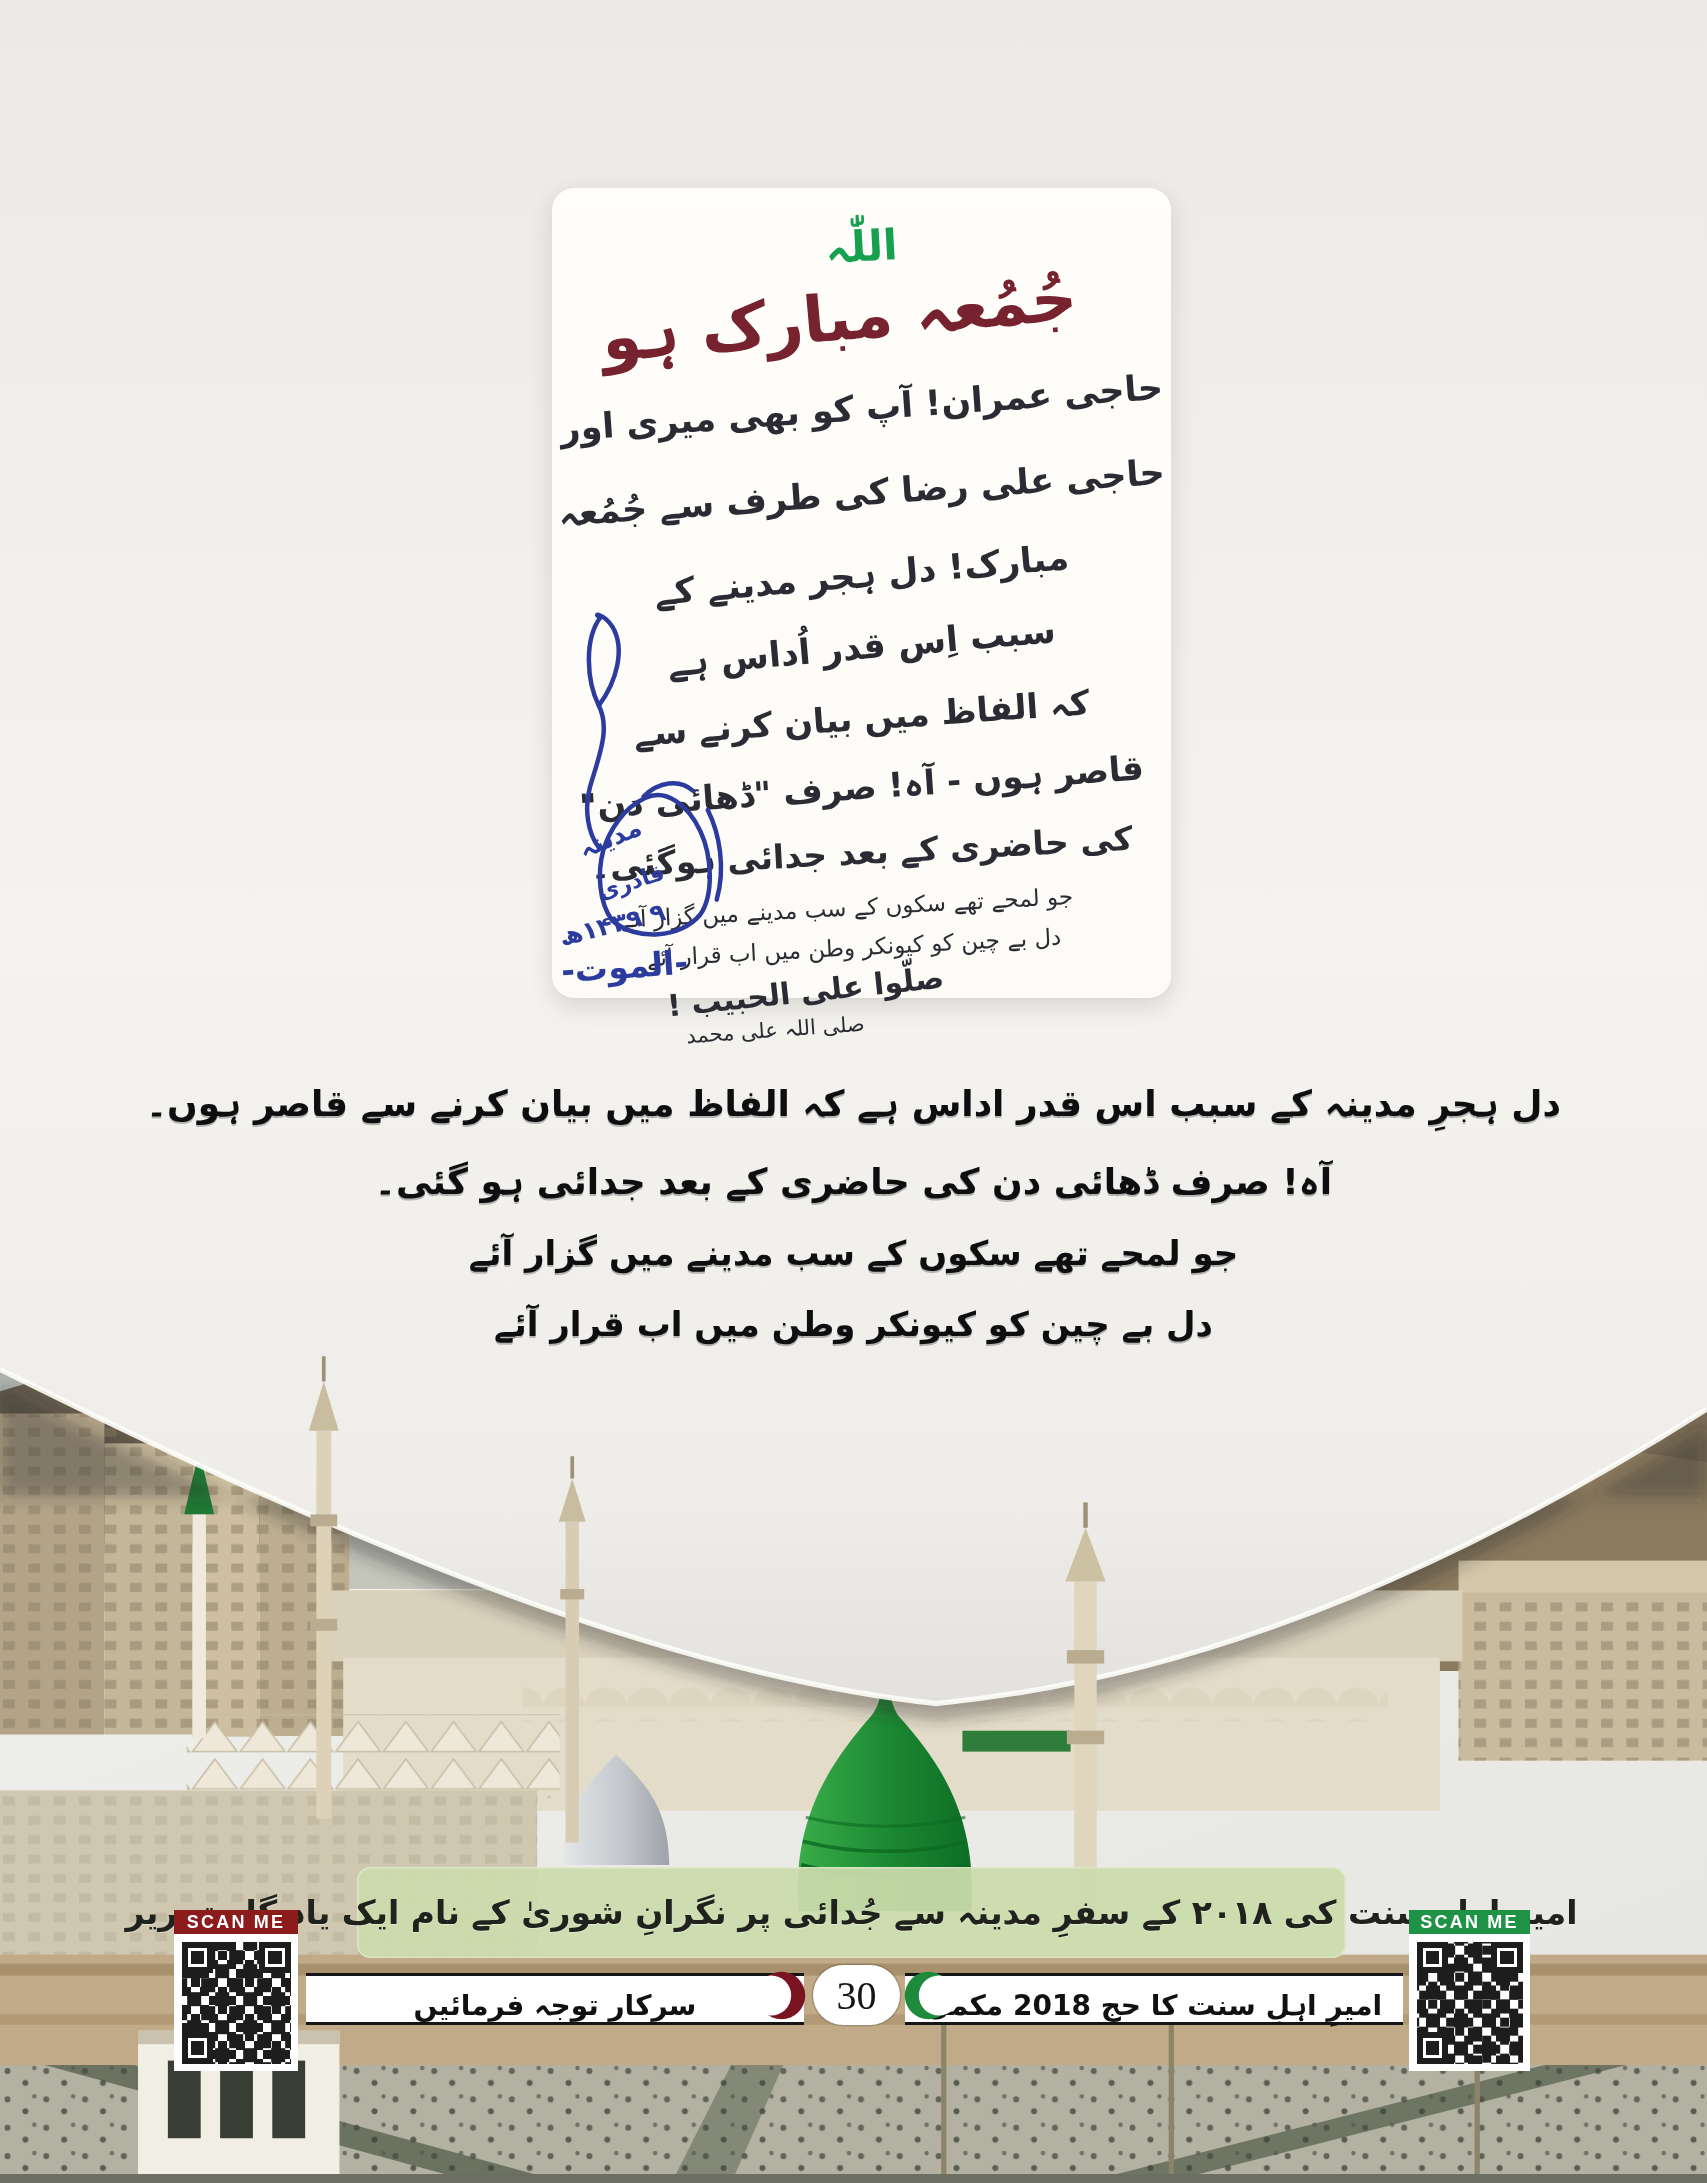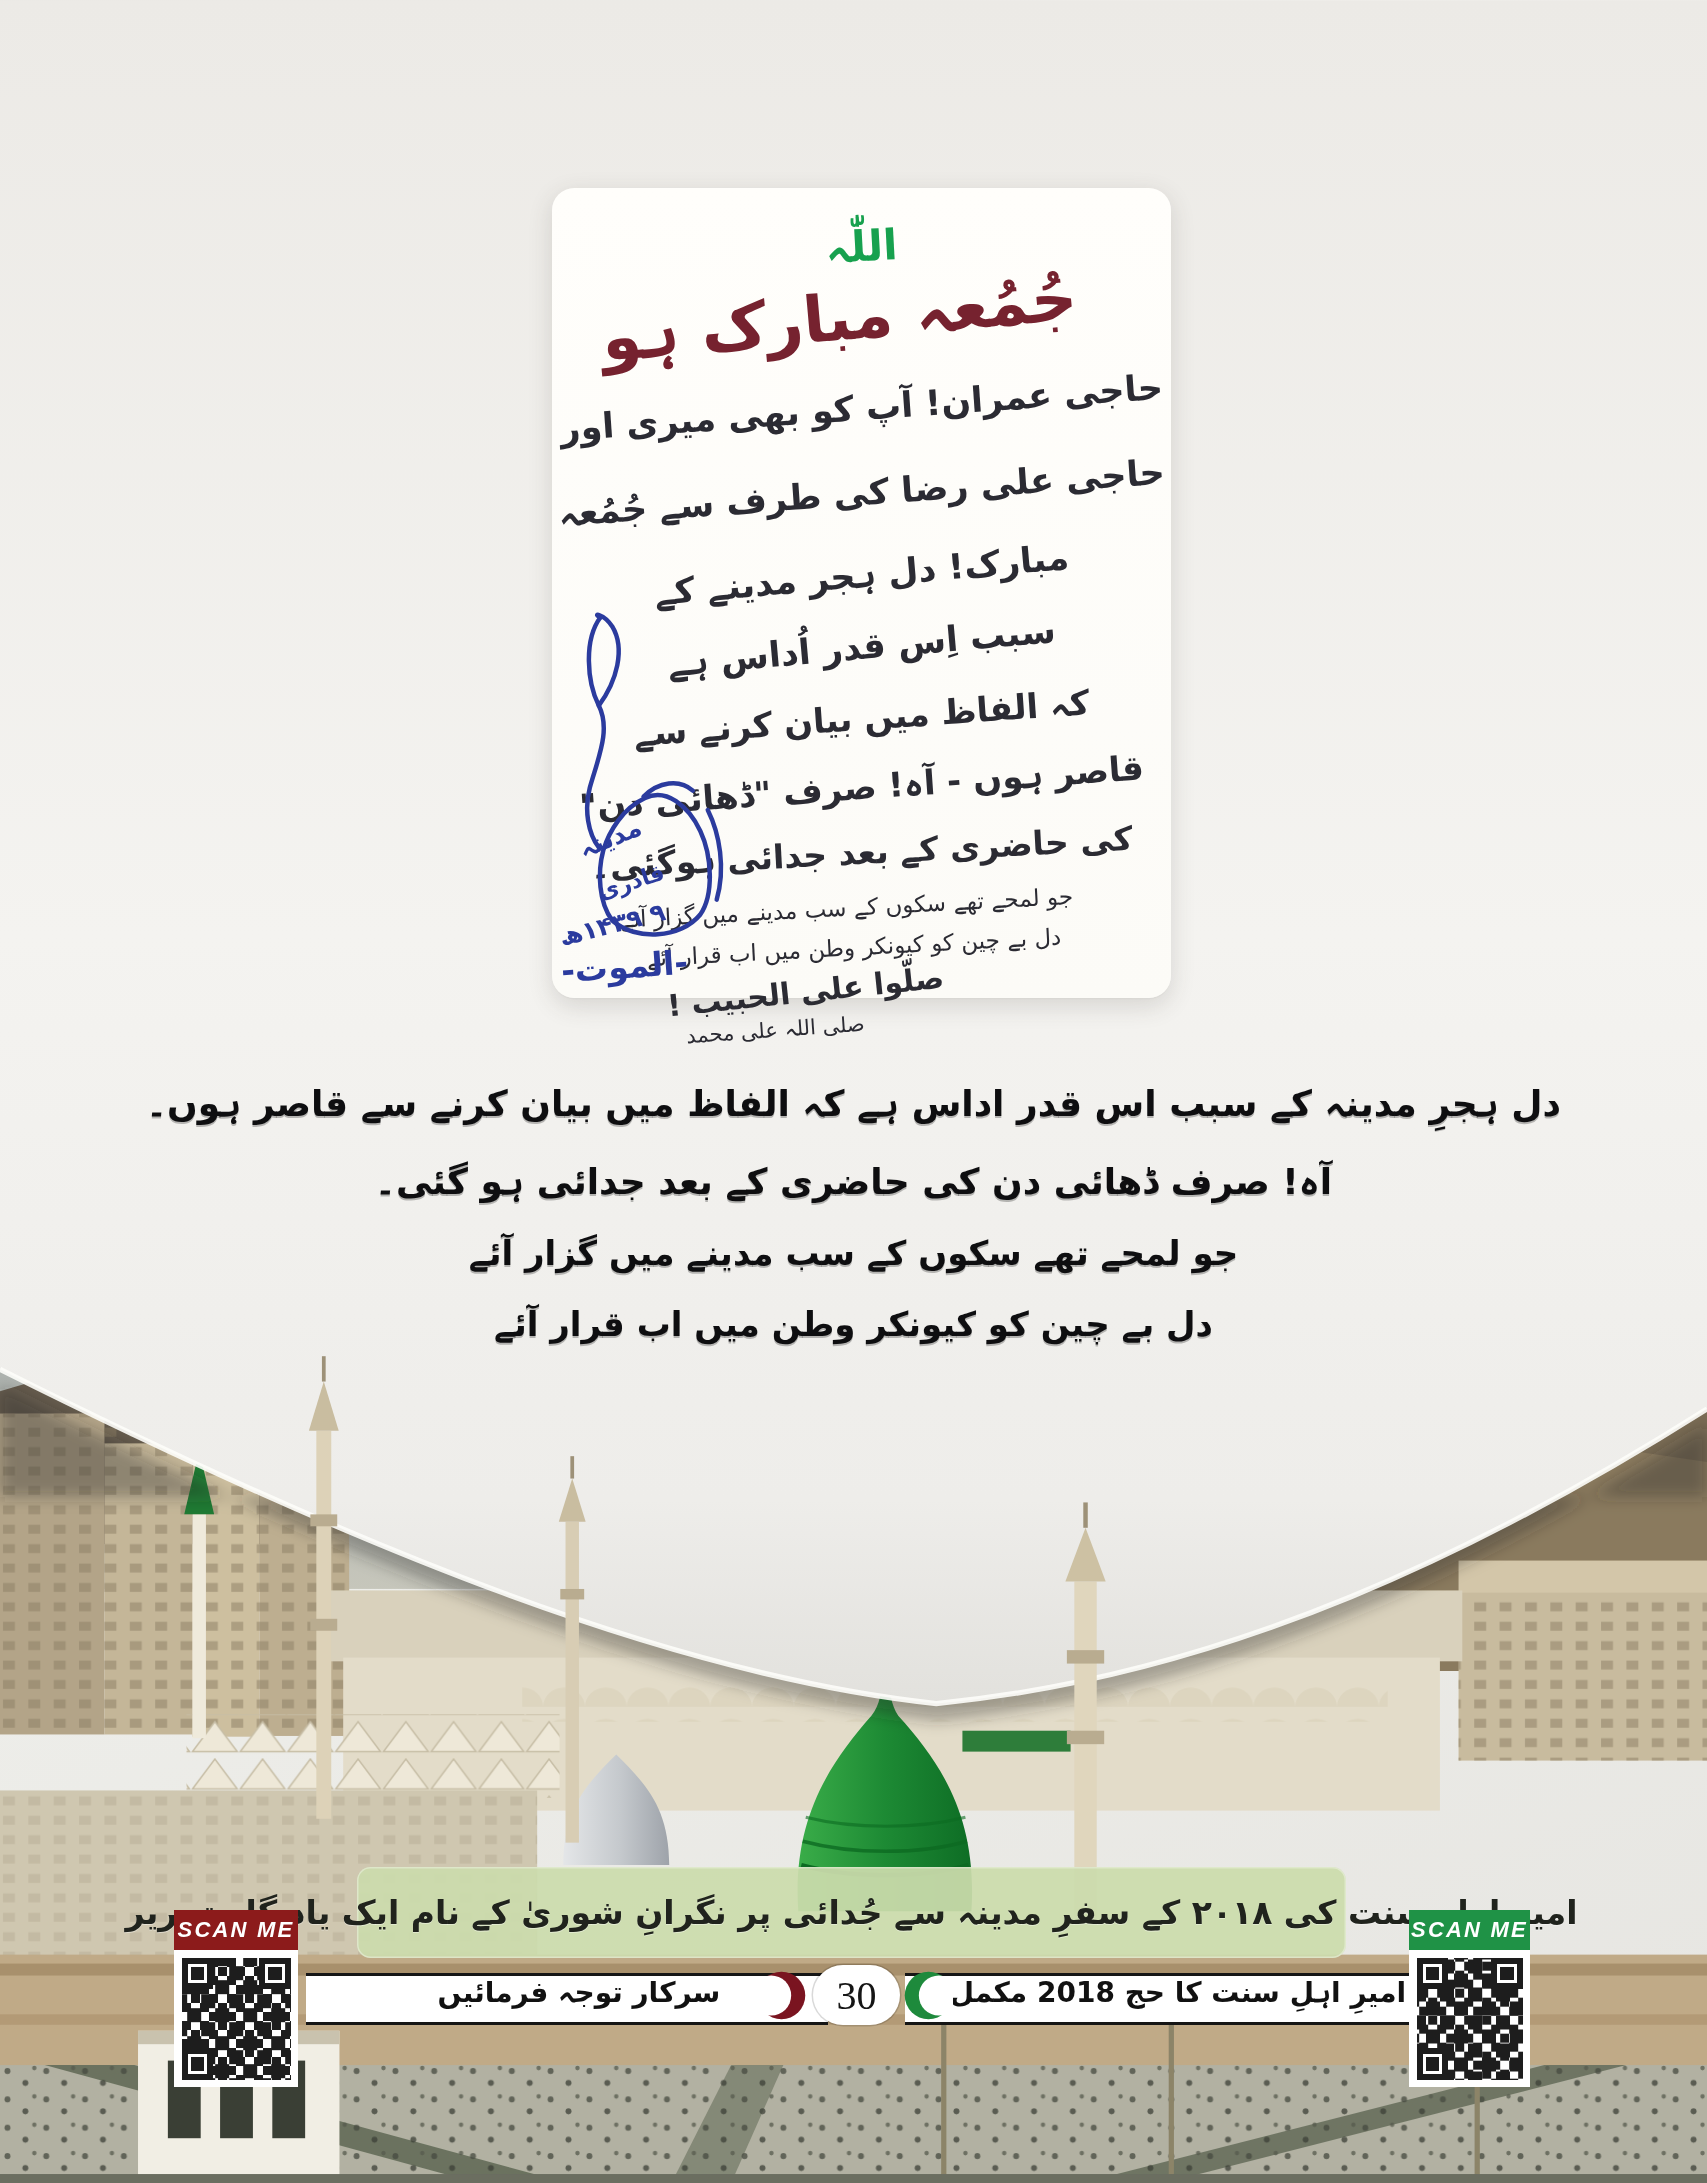--- a/index.html
+++ b/index.html
@@ -35,33 +35,33 @@
   .typed{position:absolute;left:0;width:1707px;text-align:center;direction:rtl;z-index:4;
         color:#0e0e10;font-weight:700;white-space:nowrap;text-shadow:0 1.5px 0 rgba(0,0,0,.25);}
 
   
   .banner{position:absolute;left:357px;top:1867px;width:989px;height:91px;z-index:5;
         background:rgba(203,219,172,.93);border-radius:13.4px;display:flex;align-items:center;justify-content:center;
         box-shadow:inset 0 0 0 1.5px rgba(255,255,255,.35);}
   .banner-text{direction:rtl;color:#20231d;font-weight:700;font-size:33px;white-space:nowrap;text-shadow:0 0.7px 0 rgba(255,255,255,.4);}
   .fbar{position:absolute;top:1973px;height:46px;z-index:5;background:#fff;
         border-top:3px solid #151515;border-bottom:3px solid #151515;
-        display:flex;align-items:flex-start;padding-left:24px;}
+        display:flex;align-items:flex-end;}
   .fbar-left{left:306px;width:498px;justify-content:center;}
   .fbar-right{left:905px;width:498px;justify-content:center;}
   .fbar-text{direction:rtl;color:#111;font-weight:700;font-size:28px;white-space:nowrap;}
   .crescent{position:absolute;top:1971px;width:49px;height:49px;z-index:6;}
   .pill30{position:absolute;left:813px;top:1965px;width:87px;height:60px;z-index:6;background:#fff;
         border-radius:30px;box-shadow:0 0 0 1.5px rgba(0,0,0,.15);display:flex;align-items:center;justify-content:center;}
   .pill30 span{font-family:"Liberation Serif",serif;font-weight:400;font-size:40px;color:#151515;}
 
   
   .qr-wrap{position:absolute;z-index:6;}
-  .qr-head{height:40px;display:flex;align-items:center;justify-content:center;
-        color:#fff;font-family:"Liberation Sans",sans-serif;font-weight:700;font-size:22px;letter-spacing:2.2px;font-style:italic;}
+  .qr-head{height:24px;display:flex;align-items:center;justify-content:center;
+        color:#fff;font-family:"Liberation Sans",sans-serif;font-weight:700;font-size:18px;letter-spacing:2.2px;}
   .qr-head.red{background:#8c1b1b;}
   .qr-head.green{background:#1f9246;}
   .qr-box{position:relative;background:#fff;padding:7.5px;}
   .qr-grid{position:relative;width:100%;height:100%;
         background-image:
           repeating-conic-gradient(#1d1d1d 0% 25%, transparent 0% 50%),
           repeating-conic-gradient(#1d1d1d 0% 25%, transparent 0% 50%);
         background-size:18px 18px, 28px 28px;
         background-position:0 0, 5.2px 8.2px;}
   .finder{position:absolute;width:19.4px;height:19.4px;border:6.7px solid #1d1d1d;background:#fff;}

